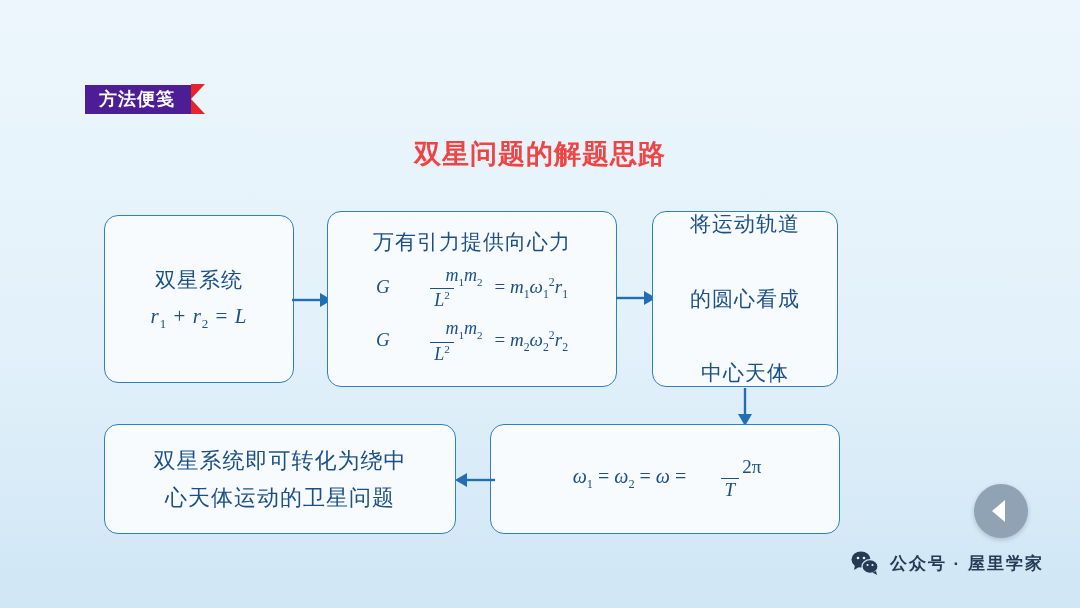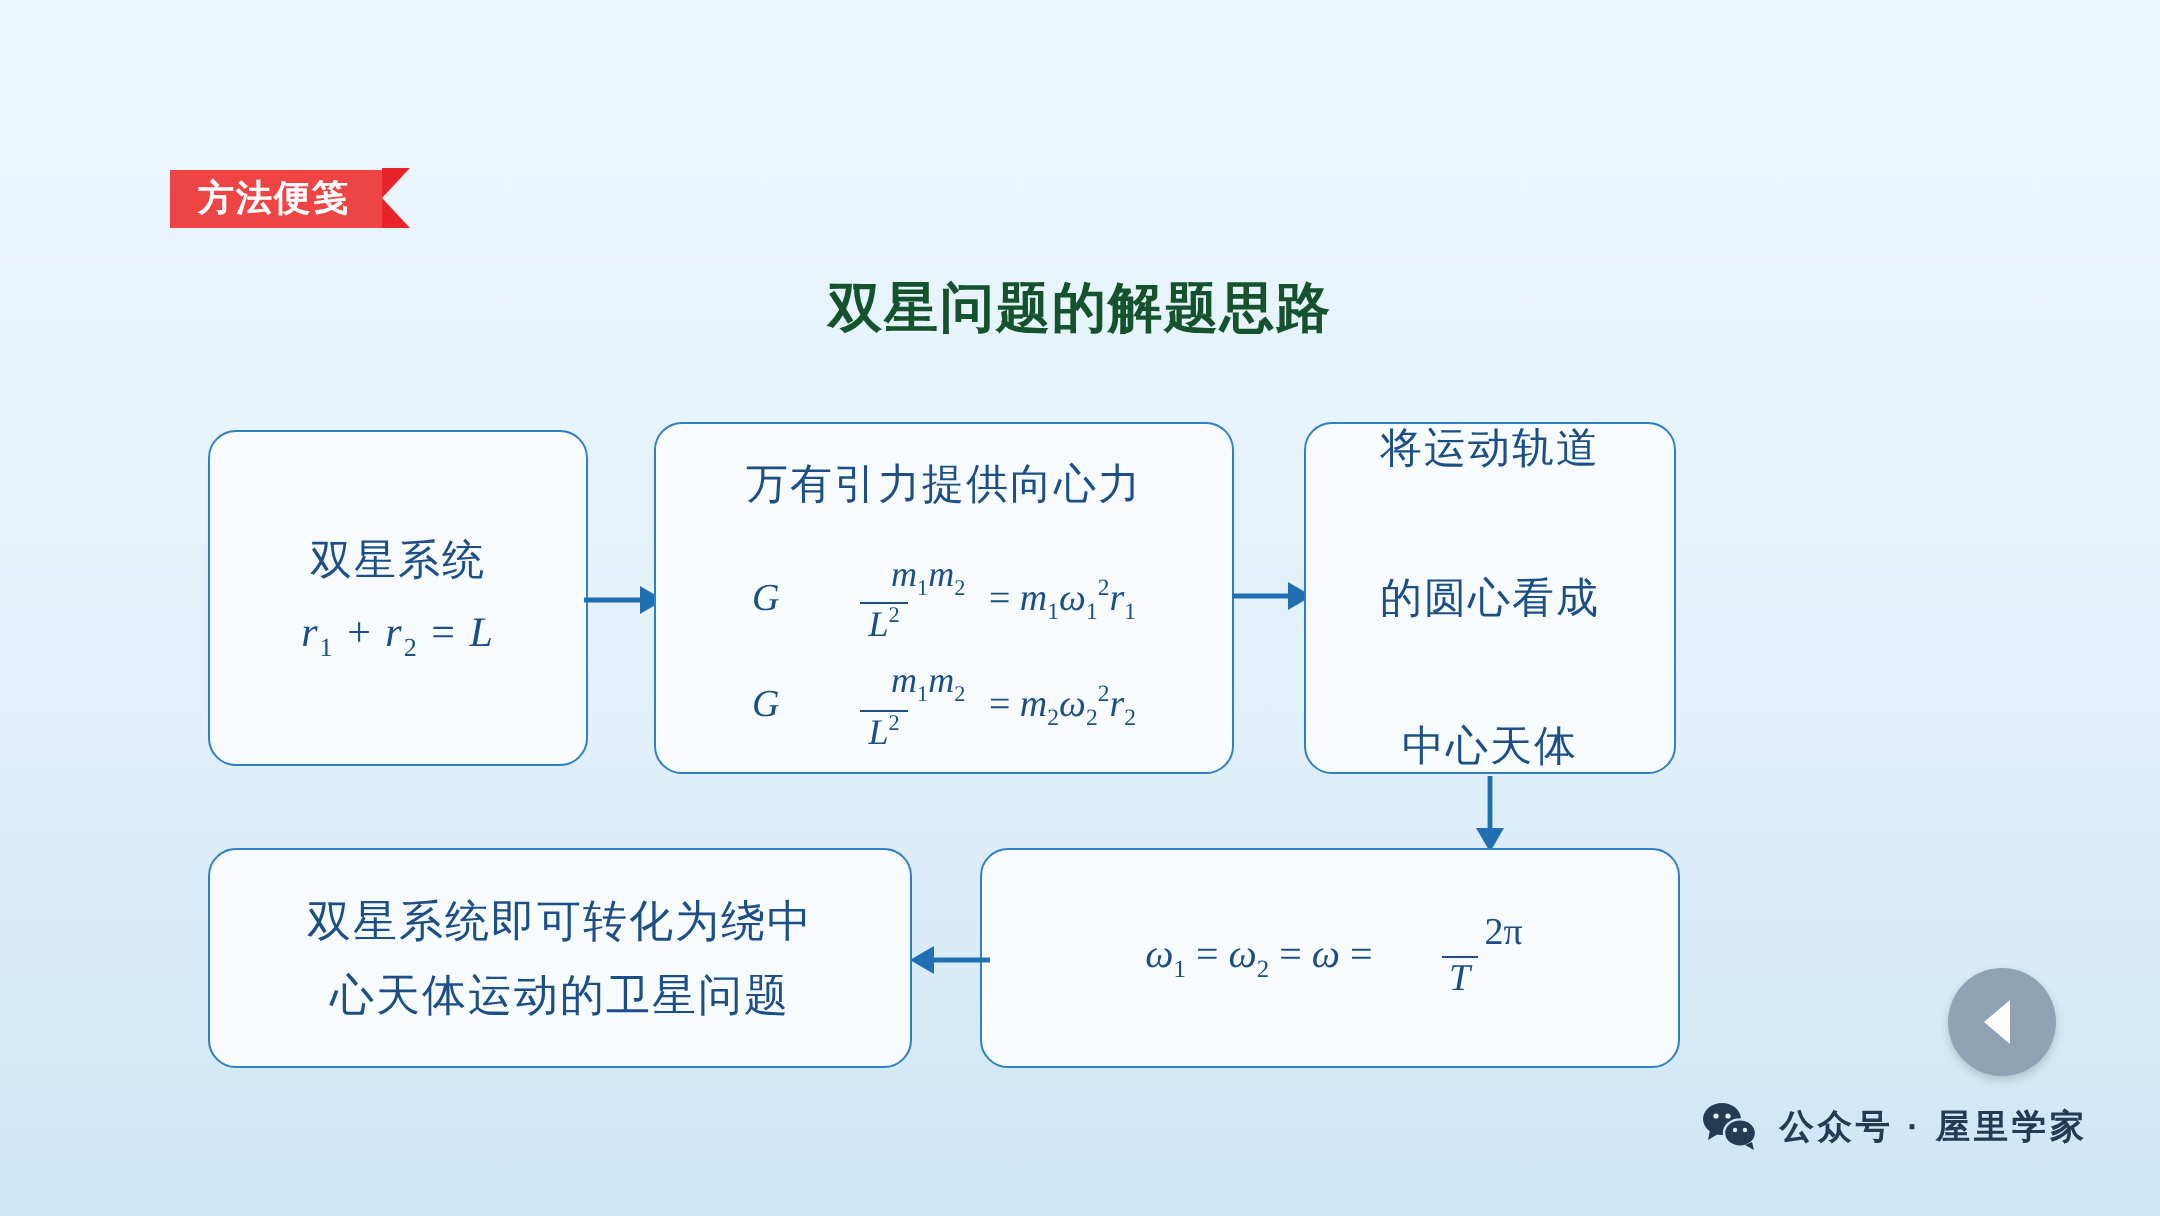--- a/index.html
+++ b/index.html
@@ -18,21 +18,21 @@
   
   .ribbon {
     position: absolute;
     left: 85px;
     top: 84px;
     height: 30px;
     display: flex;
     align-items: center;
   }
   .ribbon-body {
-    background: #ef4444;
+    background: #4c1d95;
     color: #ffffff;
     font-size: 18px;
     font-weight: bold;
     letter-spacing: 1px;
     padding: 4px 16px 5px 14px;
     line-height: 20px;
     font-family: "Liberation Sans", sans-serif;
   }
   .ribbon-tail {
     width: 0;
@@ -44,21 +44,21 @@
 
   
   .main-title {
     position: absolute;
     left: 0;
     right: 0;
     top: 136px;
     text-align: center;
     font-size: 27px;
     font-weight: bold;
-    color: #14532d;
+    color: #ef4444;
     letter-spacing: 1px;
     font-family: "Liberation Sans", sans-serif;
   }
 
   
   .box {
     position: absolute;
     box-sizing: border-box;
     border: 1.6px solid #2f7fc4;
     border-radius: 14px;
@@ -88,21 +88,21 @@
     left: 327px;
     top: 211px;
     width: 290px;
     height: 176px;
     justify-content: flex-start;
     padding-top: 16px;
   }
   #box-gravity .headline {
     font-size: 21px;
     letter-spacing: 1px;
-    margin-bottom: 18px;
+    margin-bottom: 6px;
   }
   #box-gravity .eq {
     font-size: 19px;
     margin: 3px 0;
   }
 
   #box-orbit {
     left: 652px;
     top: 211px;
     width: 186px;

